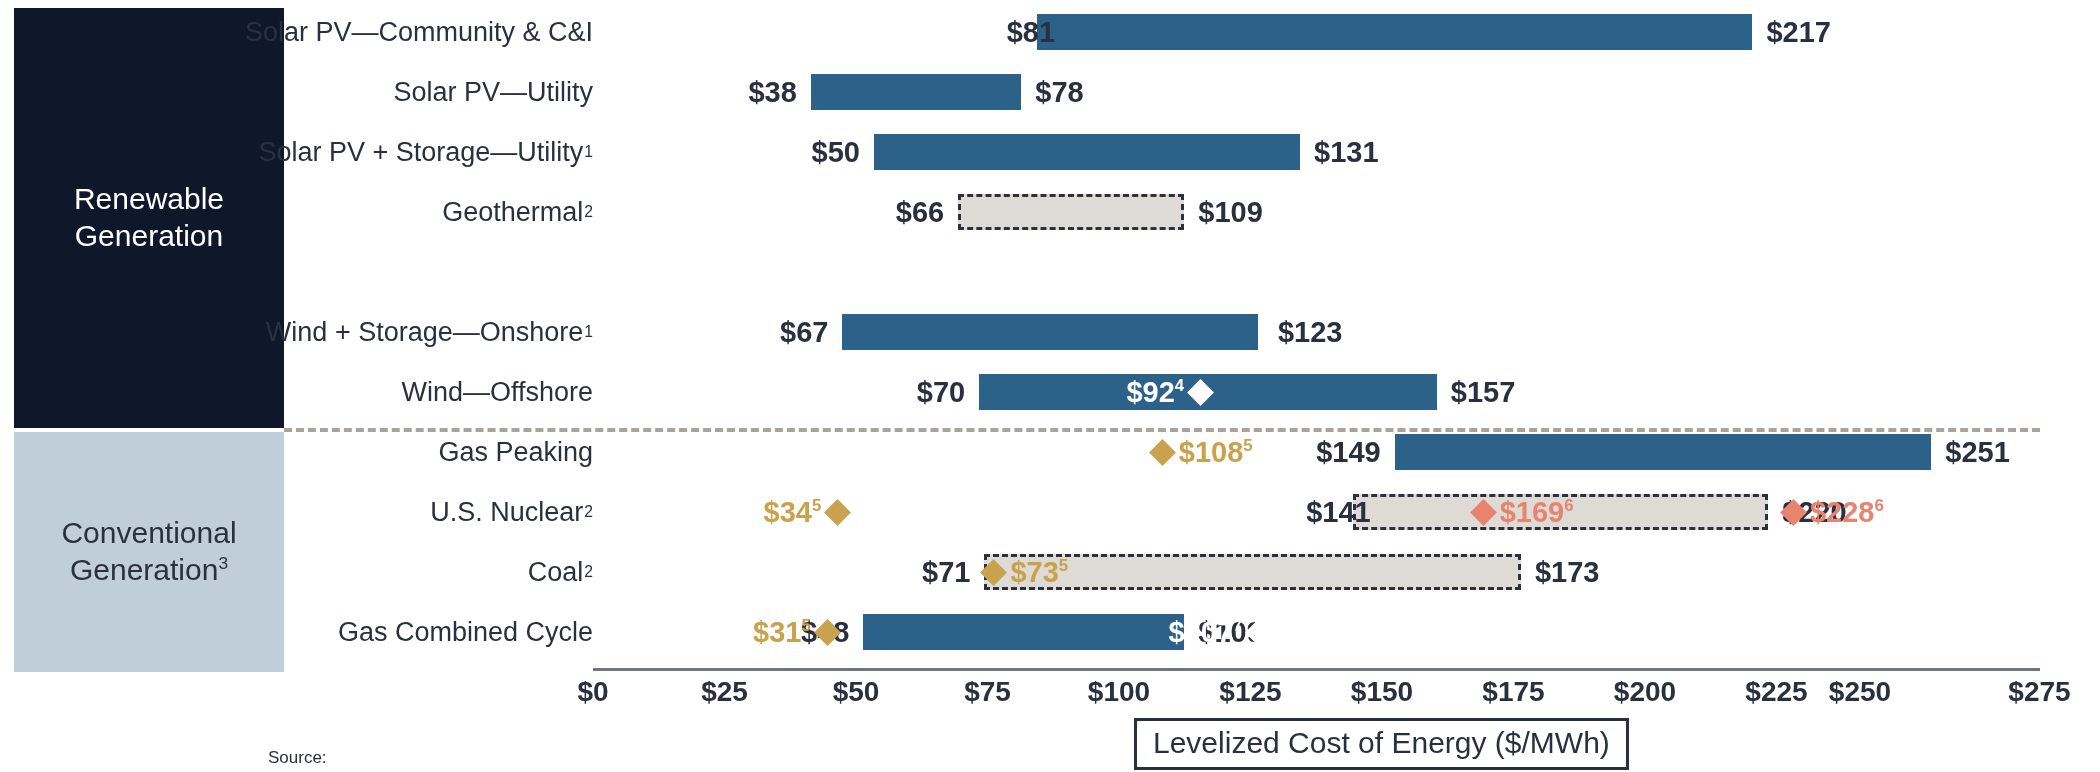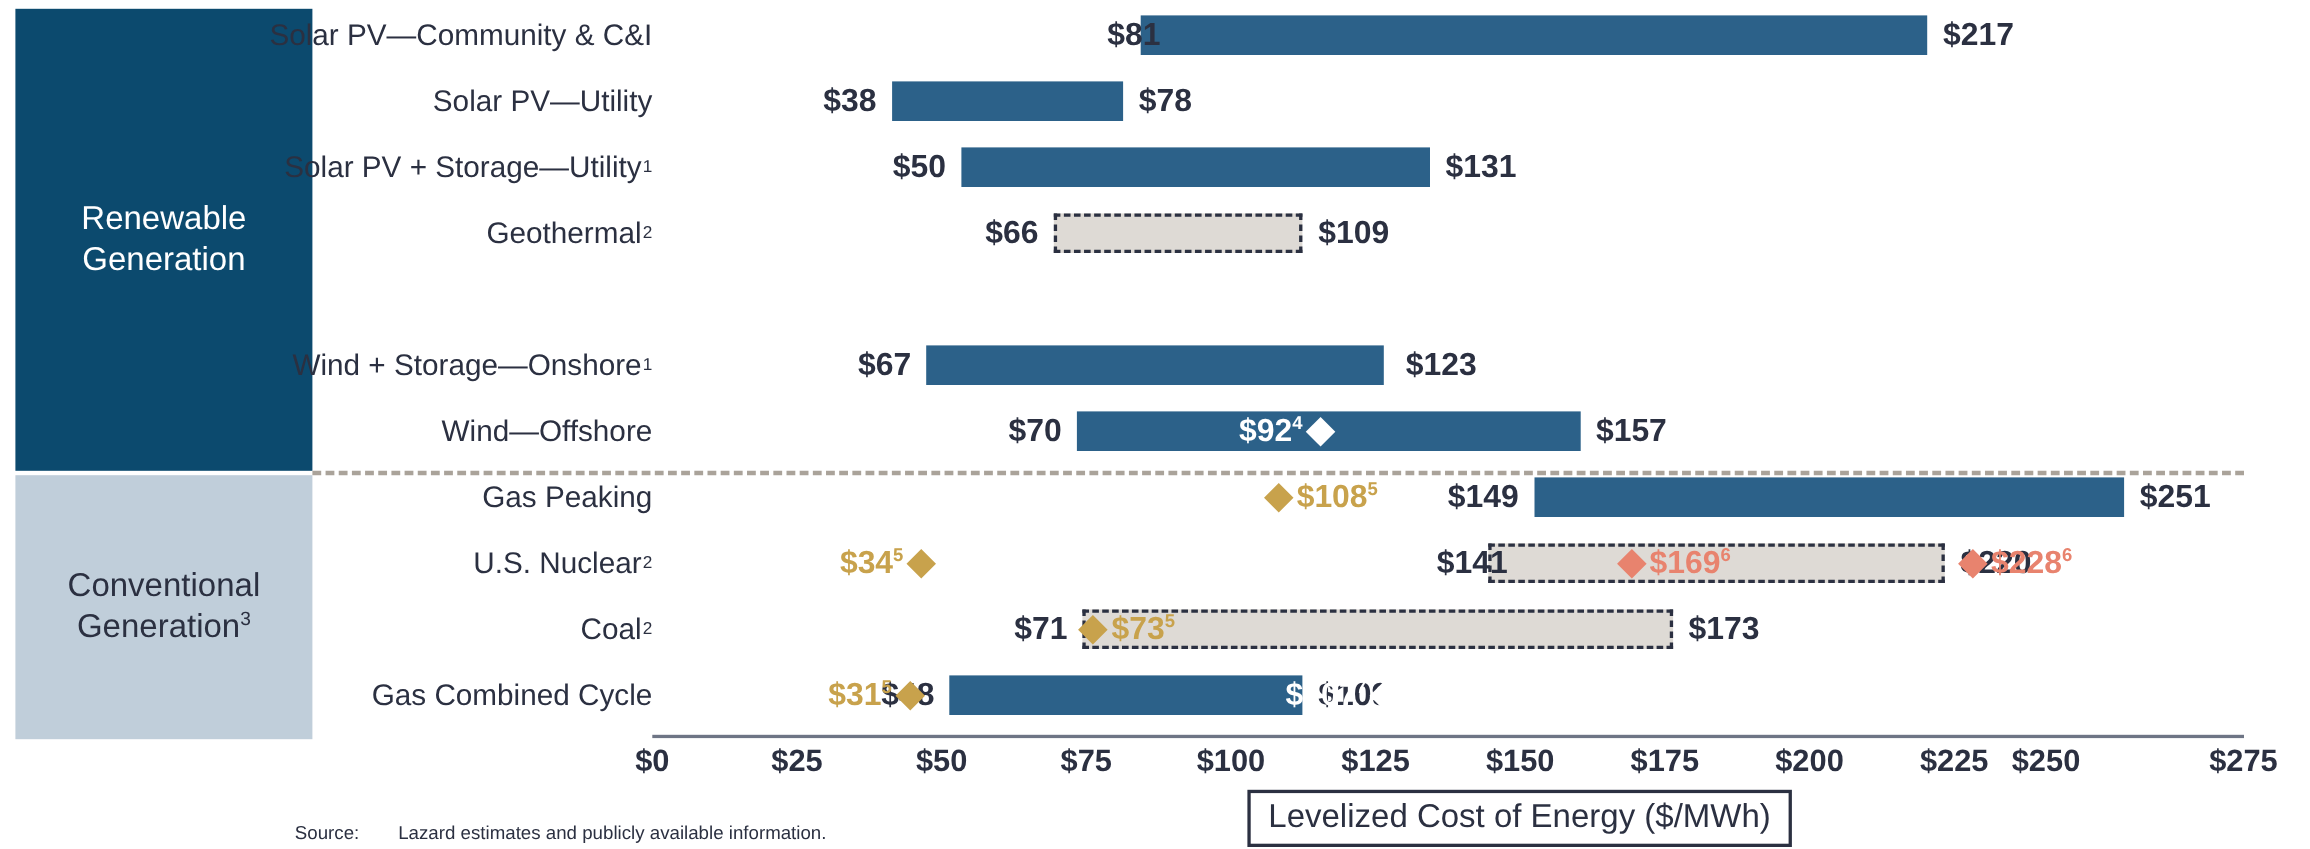--- a/index.html
+++ b/index.html
@@ -12,21 +12,21 @@
   }
   #root { position: relative; width: 2100px; height: 772px; }
 
   
   .band {
     position: absolute; left: 14px; width: 270px;
     display: flex; align-items: center; justify-content: center;
     text-align: center; line-height: 1.22;
     font-size: 30px; font-weight: 400;
   }
-  #band-renewable { top: 8px;   height: 420px; background: #0c4a6e; color: #ffffff; }
+  #band-renewable { top: 8px;   height: 420px; background: #0f172a; color: #ffffff; }
   #band-conventional { top: 432px; height: 240px; background: #c0ceda; color: #2b3041; }
   .band sup { font-size: 0.58em; vertical-align: super; }
 
   
   #plot { position: absolute; left: 18px; top: 0; width: 2032px; height: 772px; }
 
   .row { position: absolute; left: 0; width: 2100px; height: 52px; }
 
   .cat-label {
     position: absolute; right: 1525px; 
@@ -217,15 +217,14 @@
       <div class="tick" style="left: 1382px;">$150</div>
       <div class="tick" style="left: 1513.5px;">$175</div>
       <div class="tick" style="left: 1645px;">$200</div>
       <div class="tick" style="left: 1776.5px;">$225</div>
       <div class="tick" style="left: 1860px;">$250</div>
       <div class="tick" style="left: 2039.5px;">$275</div>
     </div>
   <div id="axis-title">Levelized Cost of Energy ($/MWh)</div>
 
   <div id="source-label">Source:</div>
-  <div id="source-text">Lazard estimates and publicly available information.</div>
 
 </div>
 
 </body></html>

